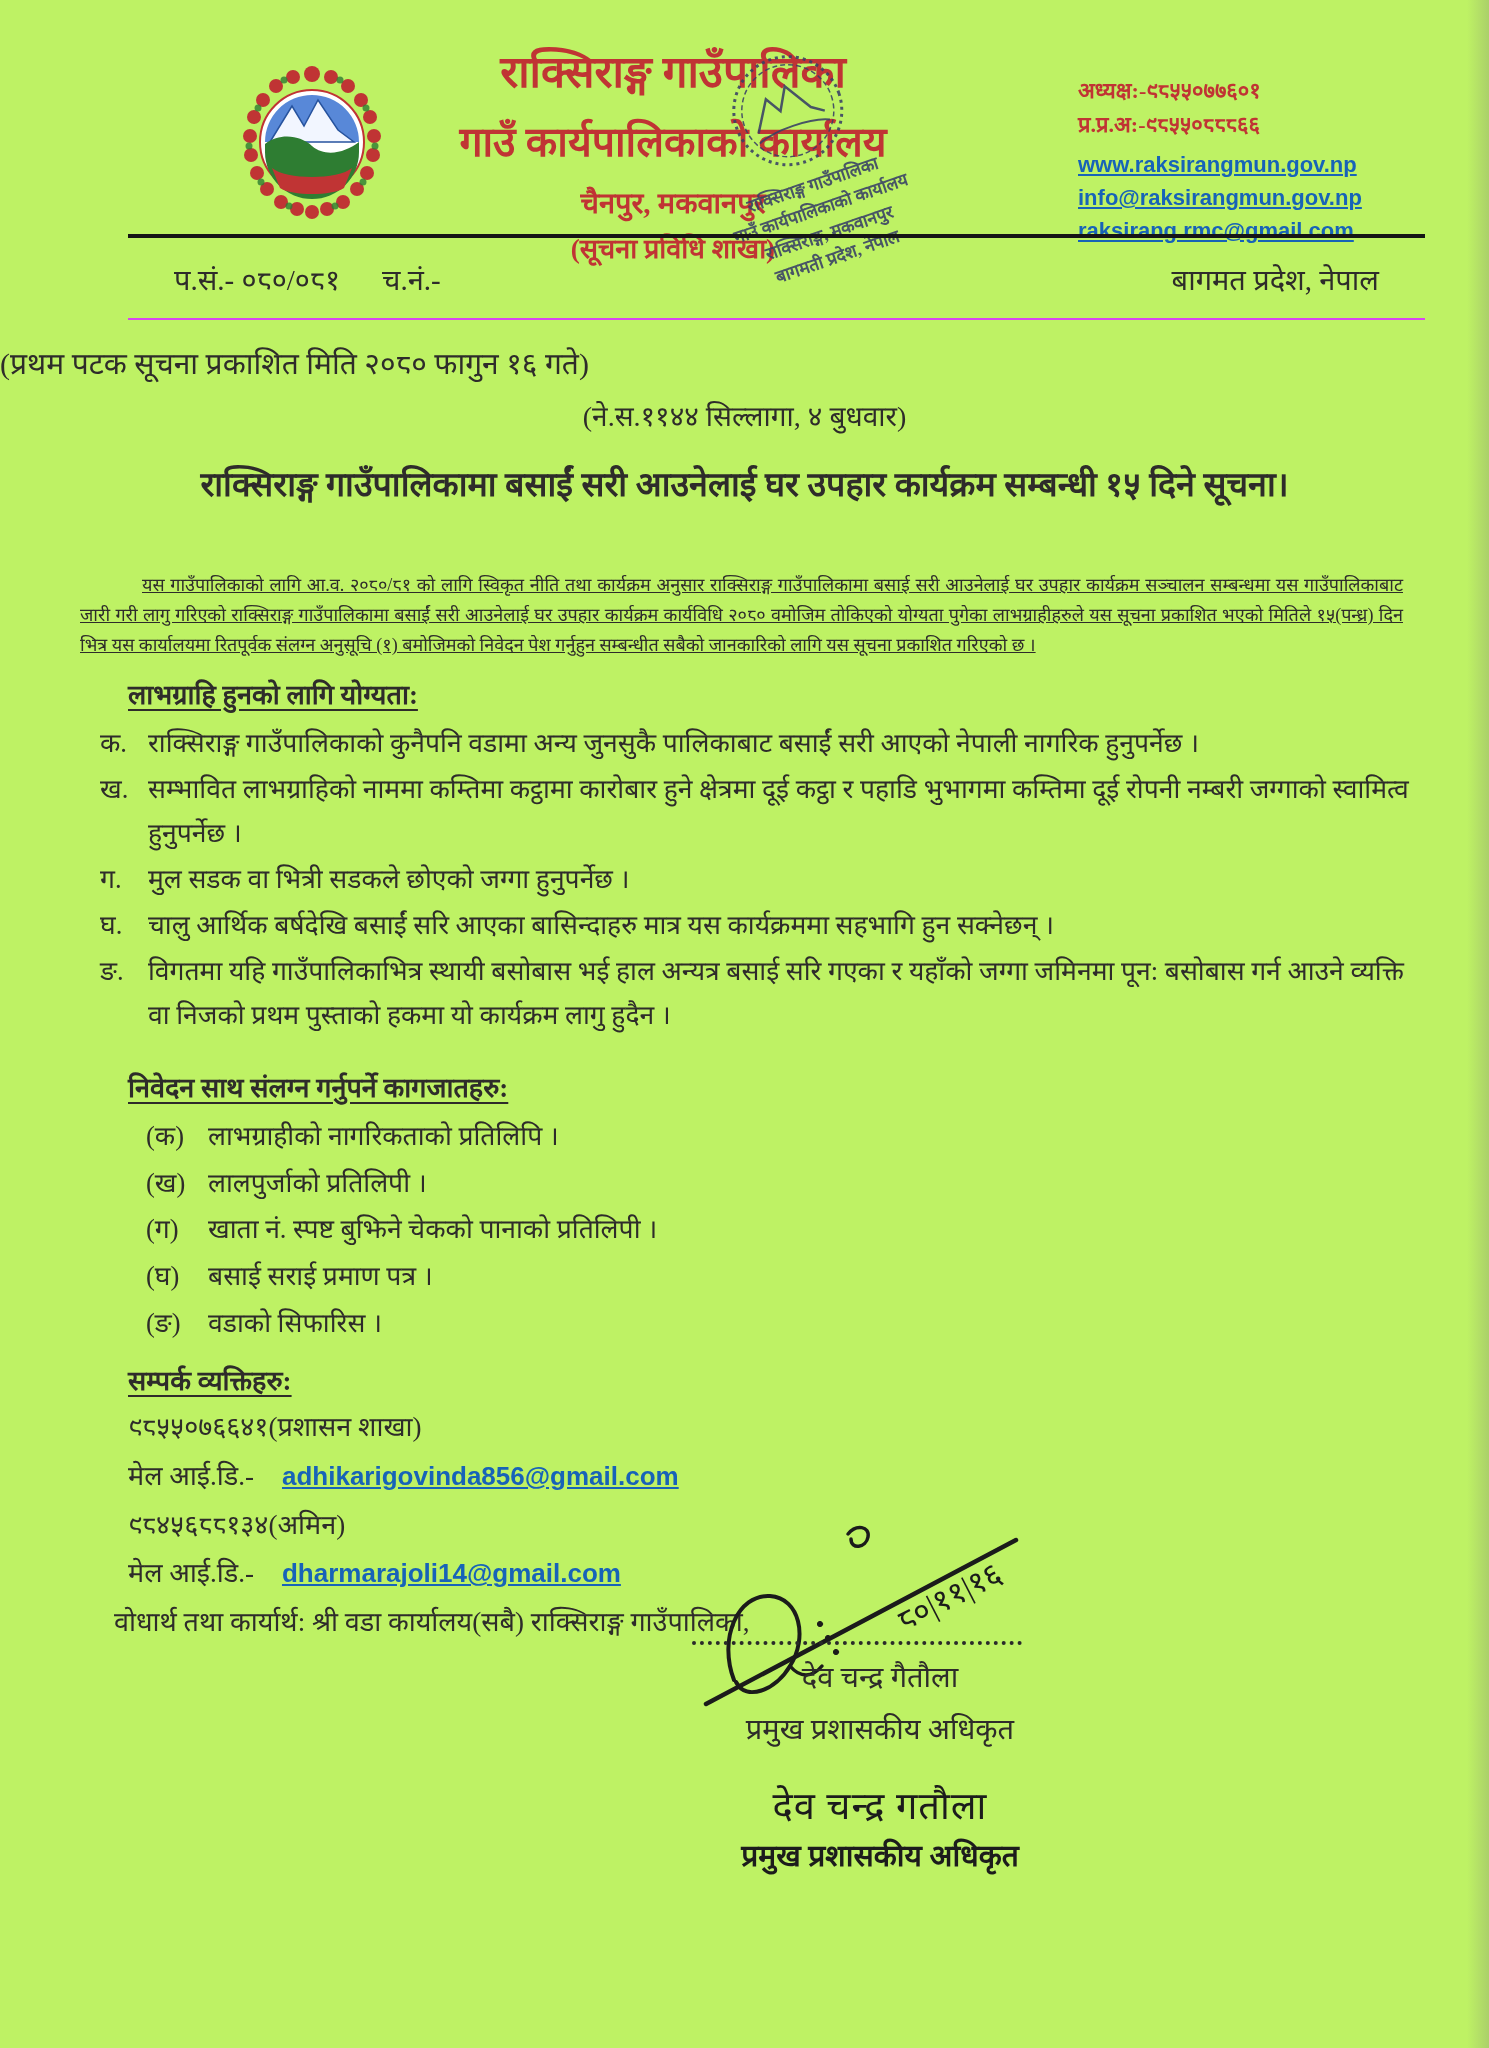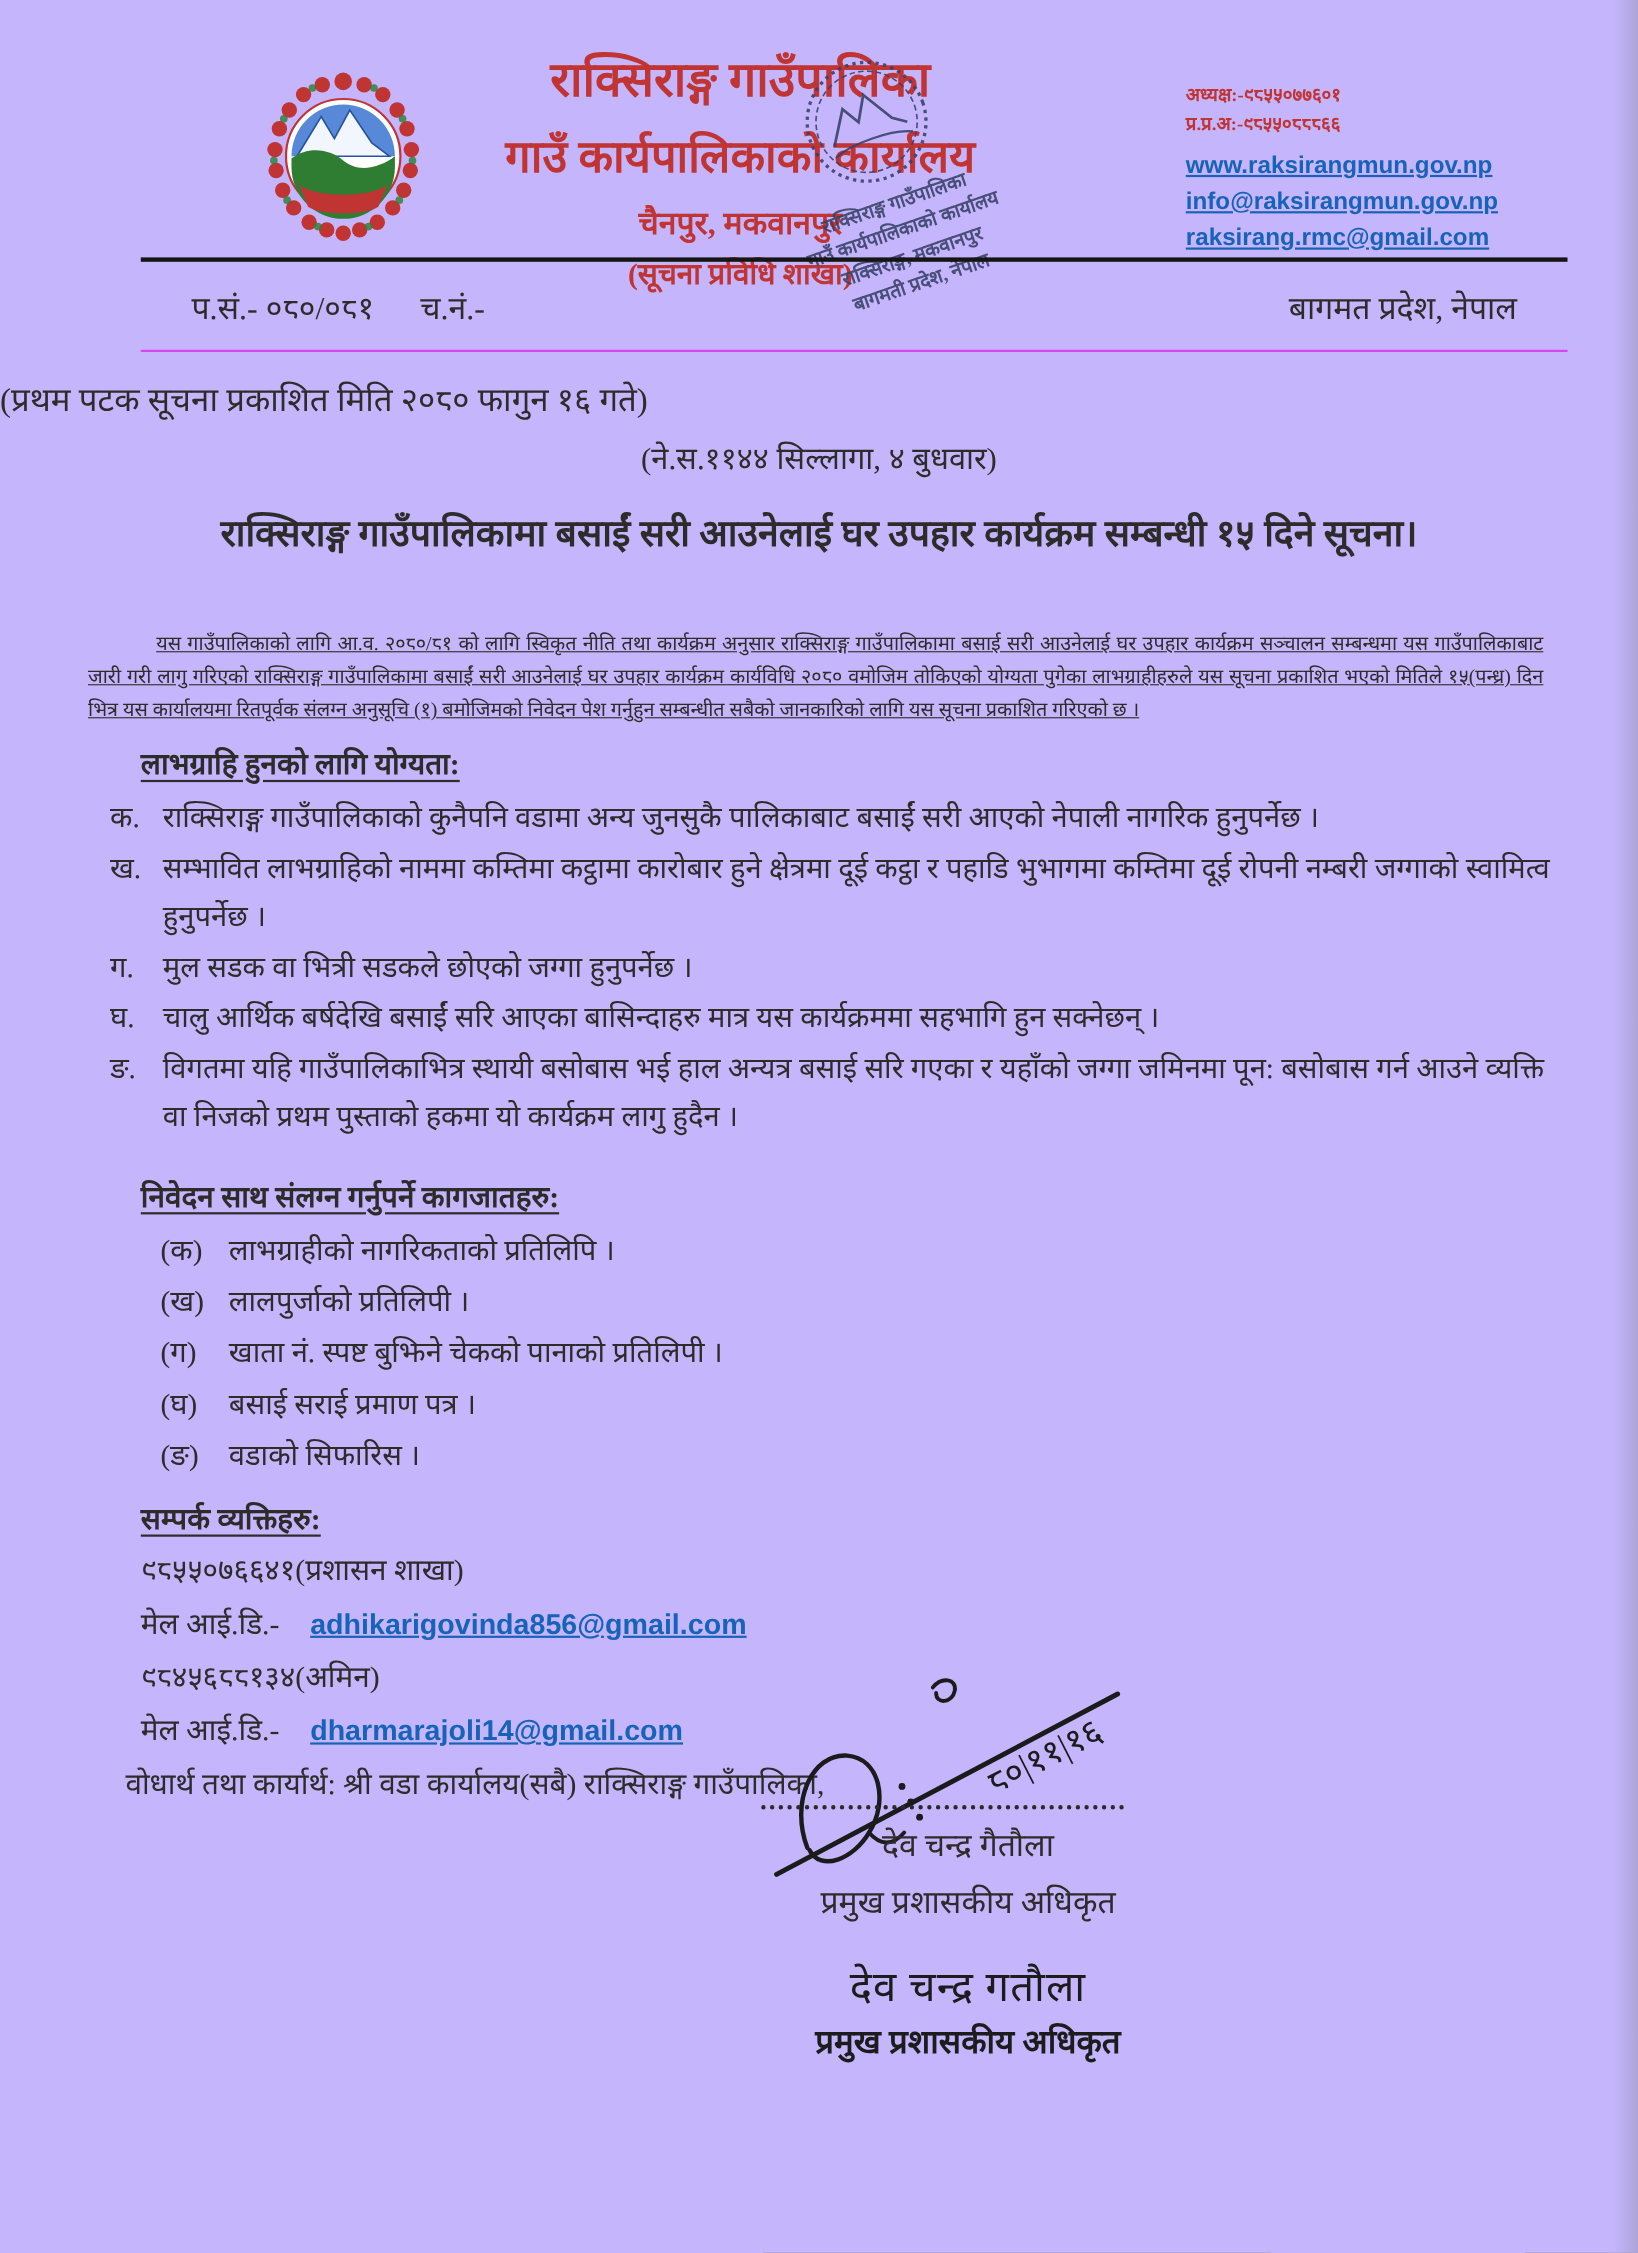--- a/index.html
+++ b/index.html
@@ -1,34 +1,34 @@
 <!DOCTYPE html>
 <html lang="ne"><head>
 <meta charset="utf-8">
 <style>
   * { margin:0; padding:0; box-sizing:border-box; }
   html,body { background:#9a9a9a; }
   .page {
     position:relative; width:1489px; height:2048px;
-    background:#c4b5fd; margin:0 auto; overflow:hidden;
+    background:#bef264; margin:0 auto; overflow:hidden;
     font-family:"Liberation Serif","DejaVu Serif",serif;
     color:#2e2c2a;
   }
   .page-edge-shadow{ position:absolute; right:0; top:0; width:22px; height:100%;
     background:linear-gradient(to left, rgba(120,120,120,.28), rgba(120,120,120,0)); pointer-events:none;}
 
   
   .hdr-text{ position:absolute; left:348px; top:40px; width:650px; text-align:center; color:#c03434;}
   .hdr-org{ font-size:44px; font-weight:bold; }
   .hdr-office{ font-size:41px; font-weight:bold; margin-top:12px; }
   .hdr-addr{ font-size:29px; font-weight:bold; margin-top:14px; }
   .hdr-branch{ font-size:27px; font-weight:bold; margin-top:8px; }
 
   .hdr-right{ position:absolute; left:1078px; top:74px; width:360px; }
-  .hdr-phone{ color:#c03434; font-size:17px; font-weight:bold; line-height:1.55; }
+  .hdr-phone{ color:#c03434; font-size:22px; font-weight:bold; line-height:1.55; }
   .hdr-links{ margin-top:6px; }
   .hdr-link{ display:block; color:#1763b8; font-size:22px; font-weight:bold;
     text-decoration:underline; line-height:1.5; cursor:pointer;
     font-family:"Liberation Sans","DejaVu Sans",sans-serif; }
 
   
   .emblem{ position:absolute; left:236px; top:56px; }
 
   
   .seal{ position:absolute; left:692px; top:46px; width:225px; text-align:center;

